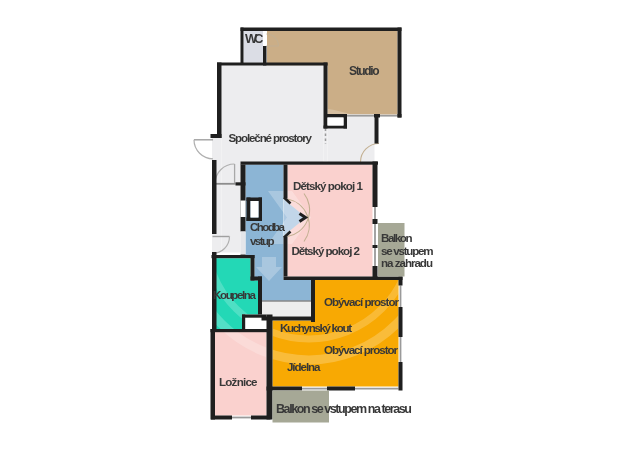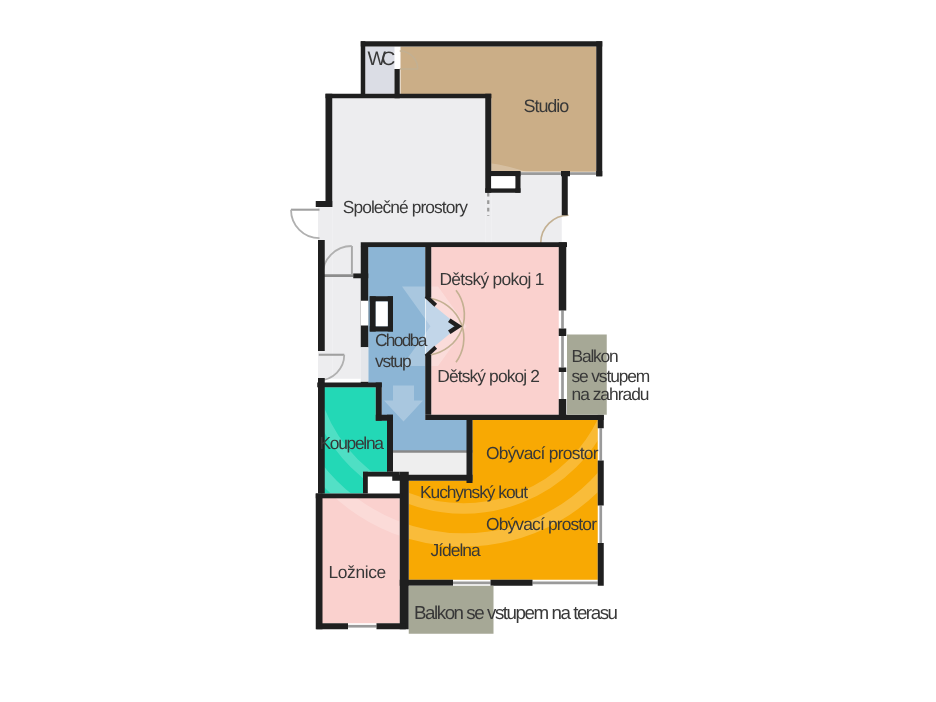--- a/index.html
+++ b/index.html
@@ -1,16 +1,16 @@
 <!DOCTYPE html>
 <html><head>
 <meta charset="utf-8">
 <style>
 html,body{margin:0;padding:0;background:#ffffff;}
-#wrap{position:relative;width:624px;height:468px;background:#b91c1c;overflow:hidden;}
+#wrap{position:relative;width:624px;height:468px;background:#b91c1c;overflow:hidden;font-weight:bold;}
 svg{position:absolute;left:0;top:0;}
 text{font-family:"Liberation Sans",sans-serif;fill:#383838;}
 </style>
 </head>
 <body>
 <div id="wrap">
 <svg width="624" height="468" viewBox="0 0 624 468">
 <rect x="0" y="0" width="624" height="468" fill="#ffffff"></rect>
 <defs>
         <clipPath id="rooms">

